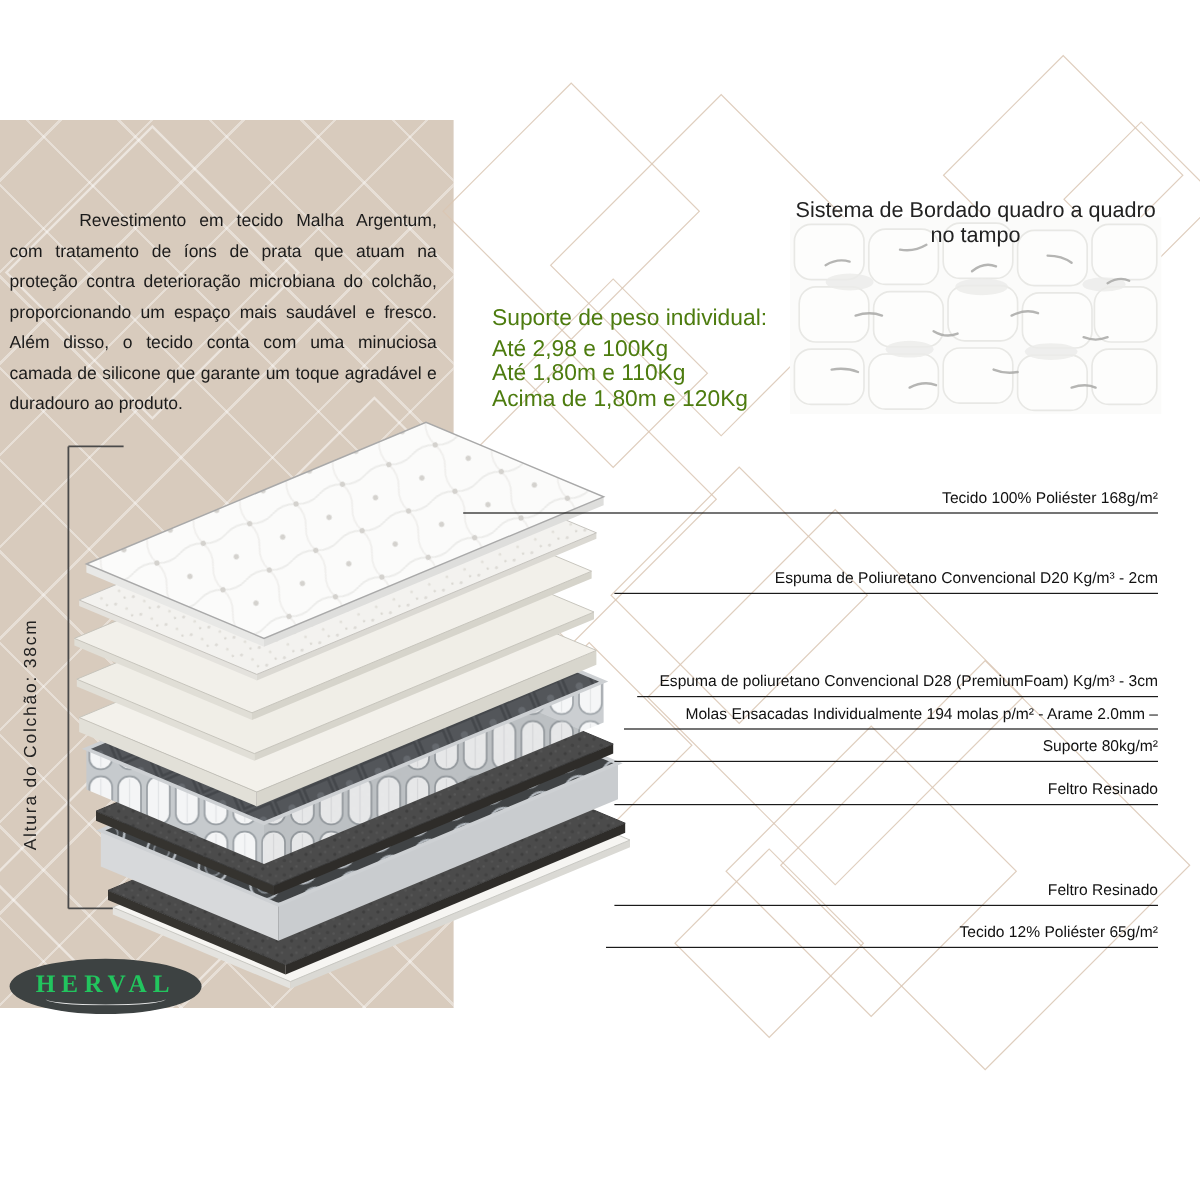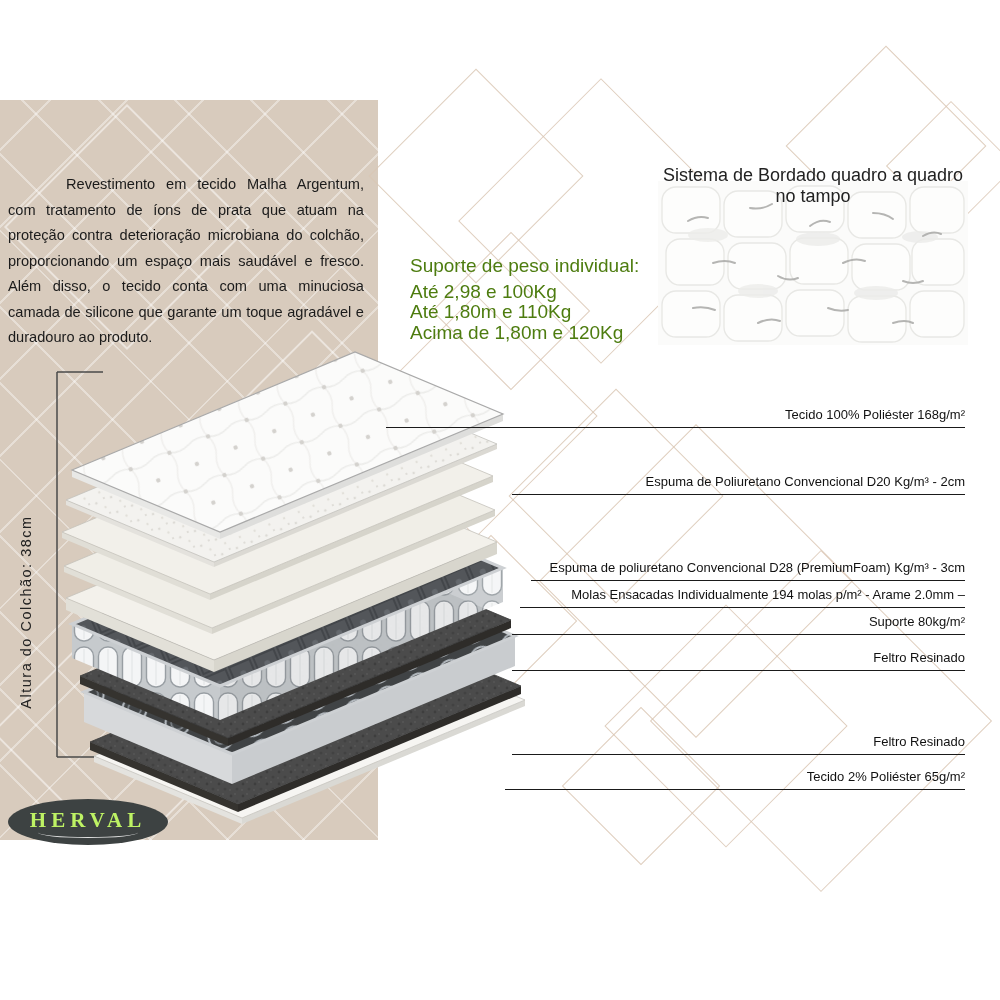--- a/index.html
+++ b/index.html
@@ -42,21 +42,21 @@
   }
   
   .diagram{position:absolute;left:0;top:0;z-index:4;pointer-events:none;}
   
   .logo{
     position:absolute;left:8px;top:799px;width:160px;height:46px;z-index:6;
     background:#3d4242;border-radius:50%;
     display:flex;align-items:center;justify-content:center;
   }
   .logo-text{
-    font-family:"Liberation Serif",serif;color:#bef264;font-size:21px;
+    font-family:"Liberation Serif",serif;color:#22c55e;font-size:21px;
     letter-spacing:5px;font-weight:bold;margin-top:-4px;
   }
   .logo-swoosh{
     position:absolute;bottom:7px;left:30px;width:100px;height:10px;
     border-bottom:1.6px solid rgba(255,255,255,.85);border-radius:50%;
   }
 </style>
 </head>
 <body>
 
@@ -254,21 +254,21 @@
   <div class="lrow" style="left:512px;top:590px;">
     <span>Suporte 80kg/m²</span>
     </div>
   <div class="lrow" style="left:512px;top:626px;">
     <span>Feltro Resinado</span>
     </div>
   <div class="lrow" style="left:512px;top:710px;">
     <span>Feltro Resinado</span>
     </div>
   <div class="lrow" style="left:505px;top:745px;">
-    <span>Tecido 2% Poliéster 65g/m²</span>
+    <span>Tecido 12% Poliéster 65g/m²</span>
     </div>
 
   <div class="logo">
     <span class="logo-text">HERVAL</span>
     <span class="logo-swoosh"></span>
   </div>
 
 </div>
 
 </body></html>

